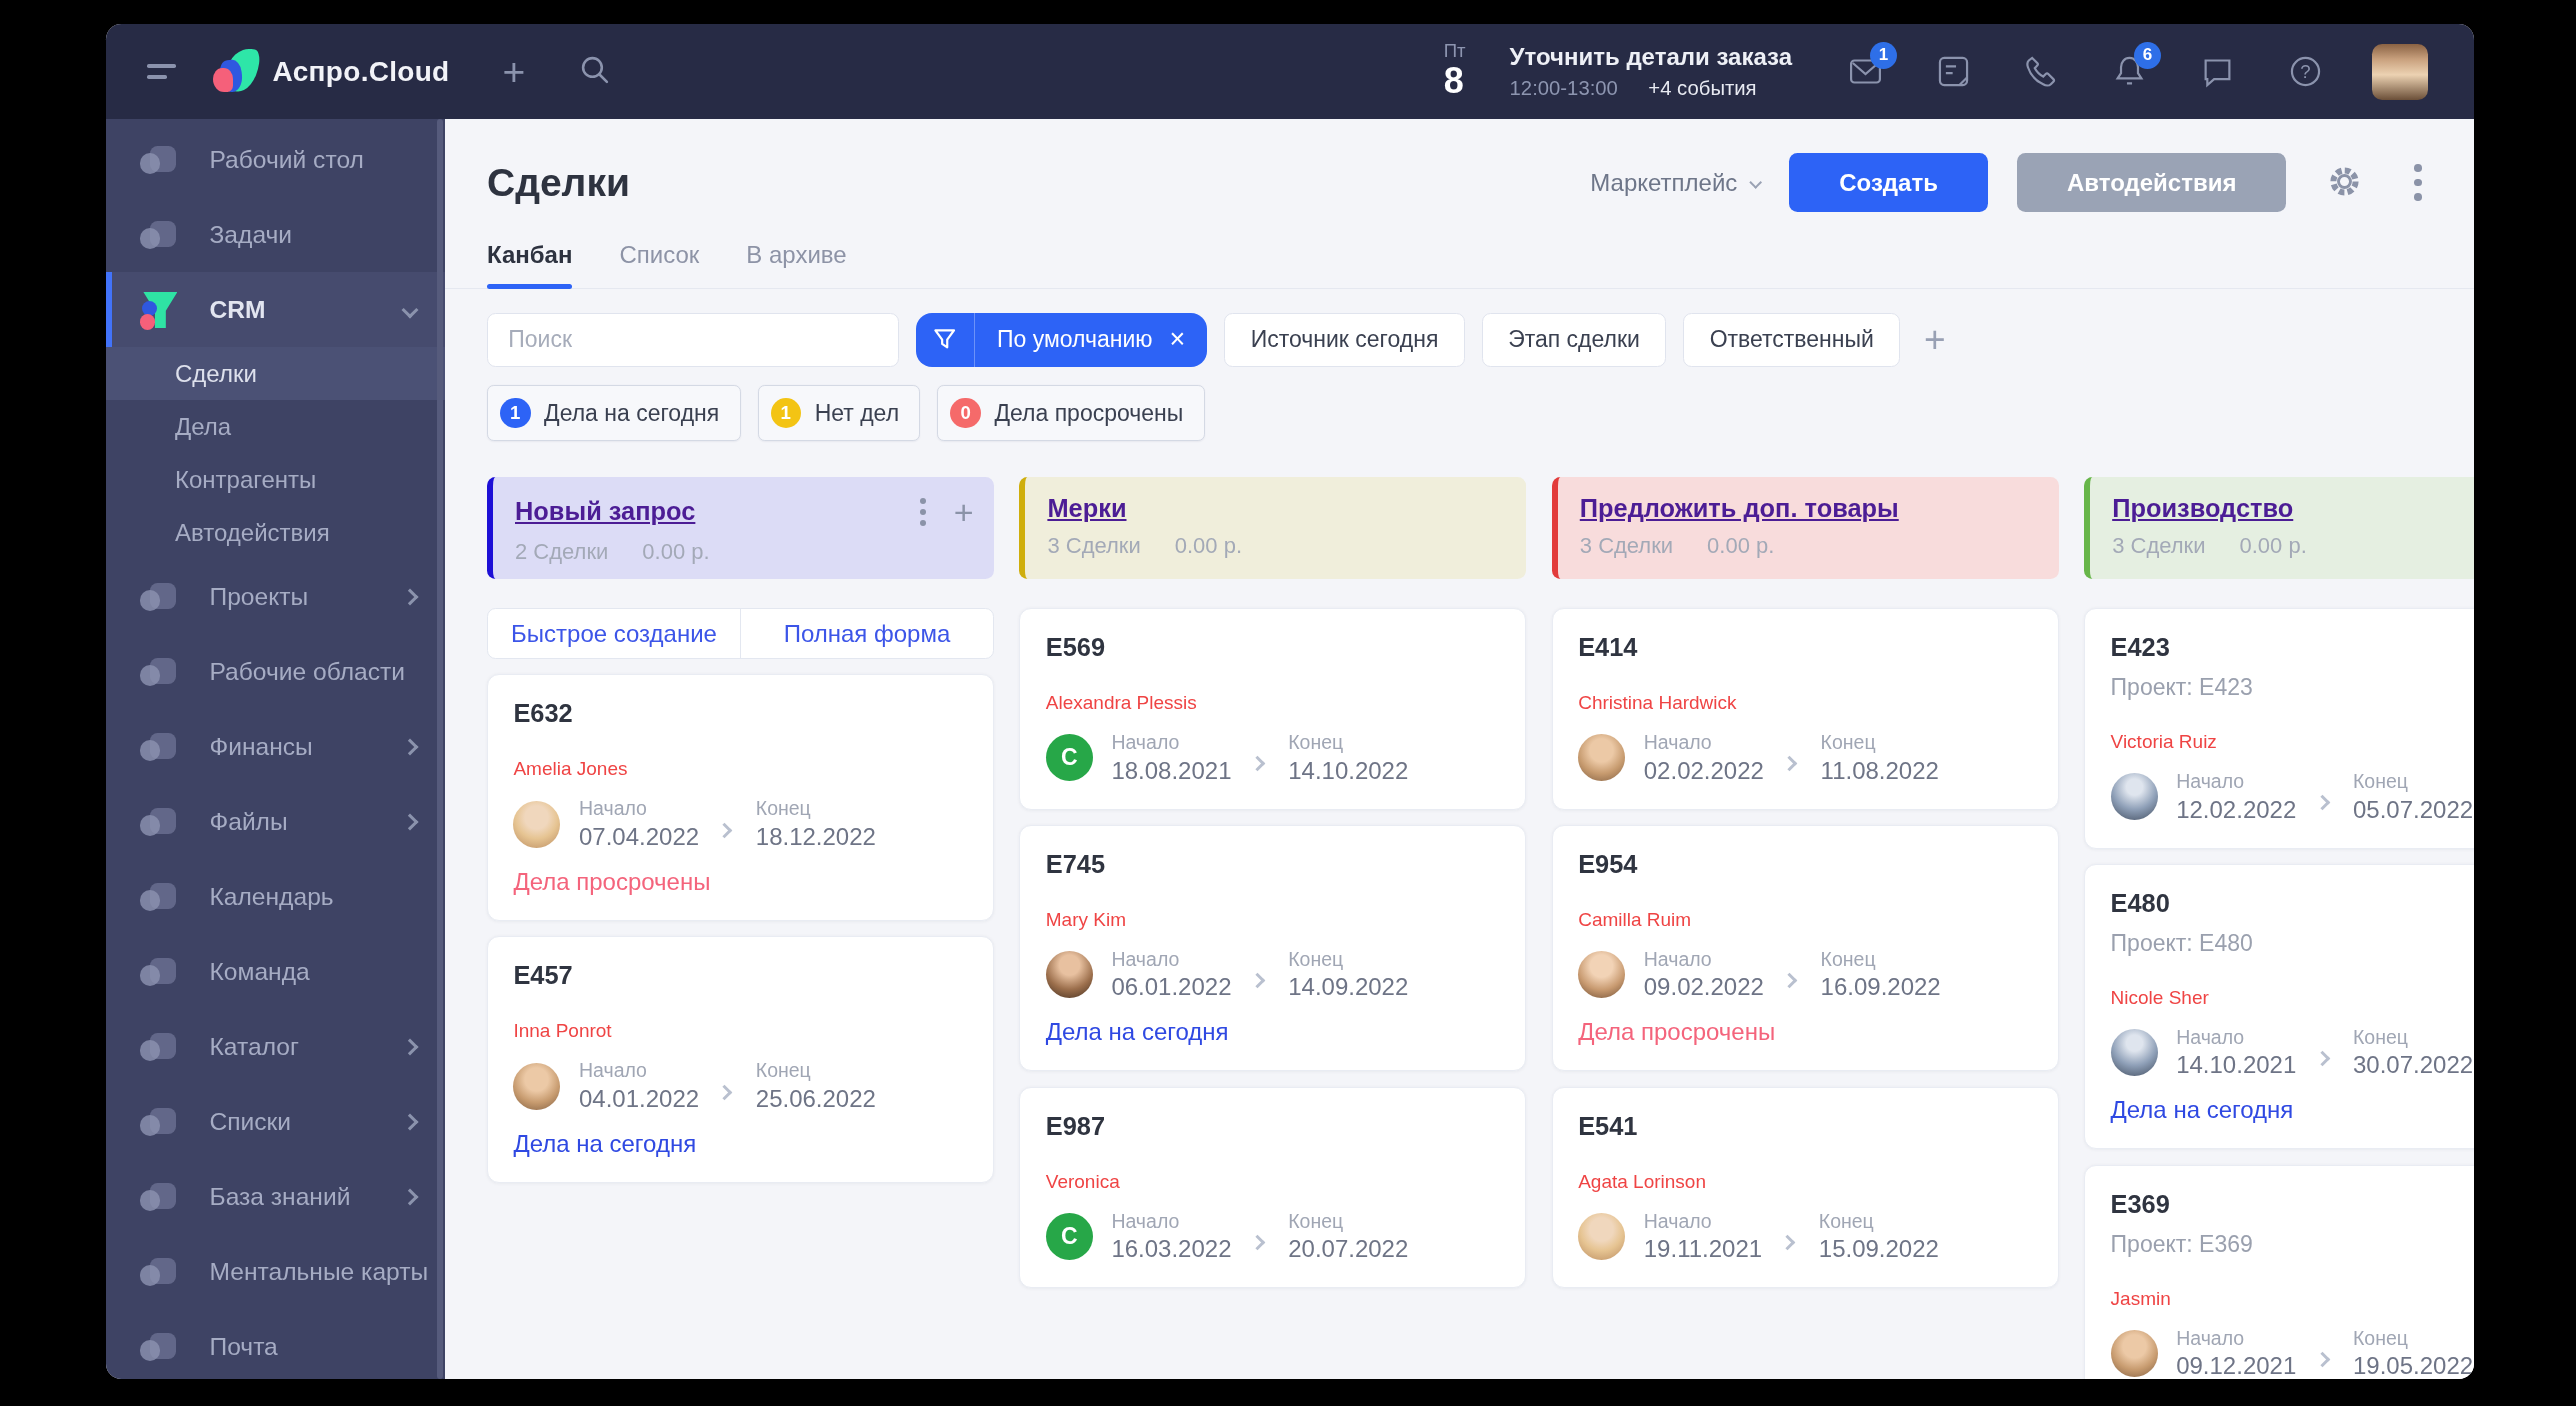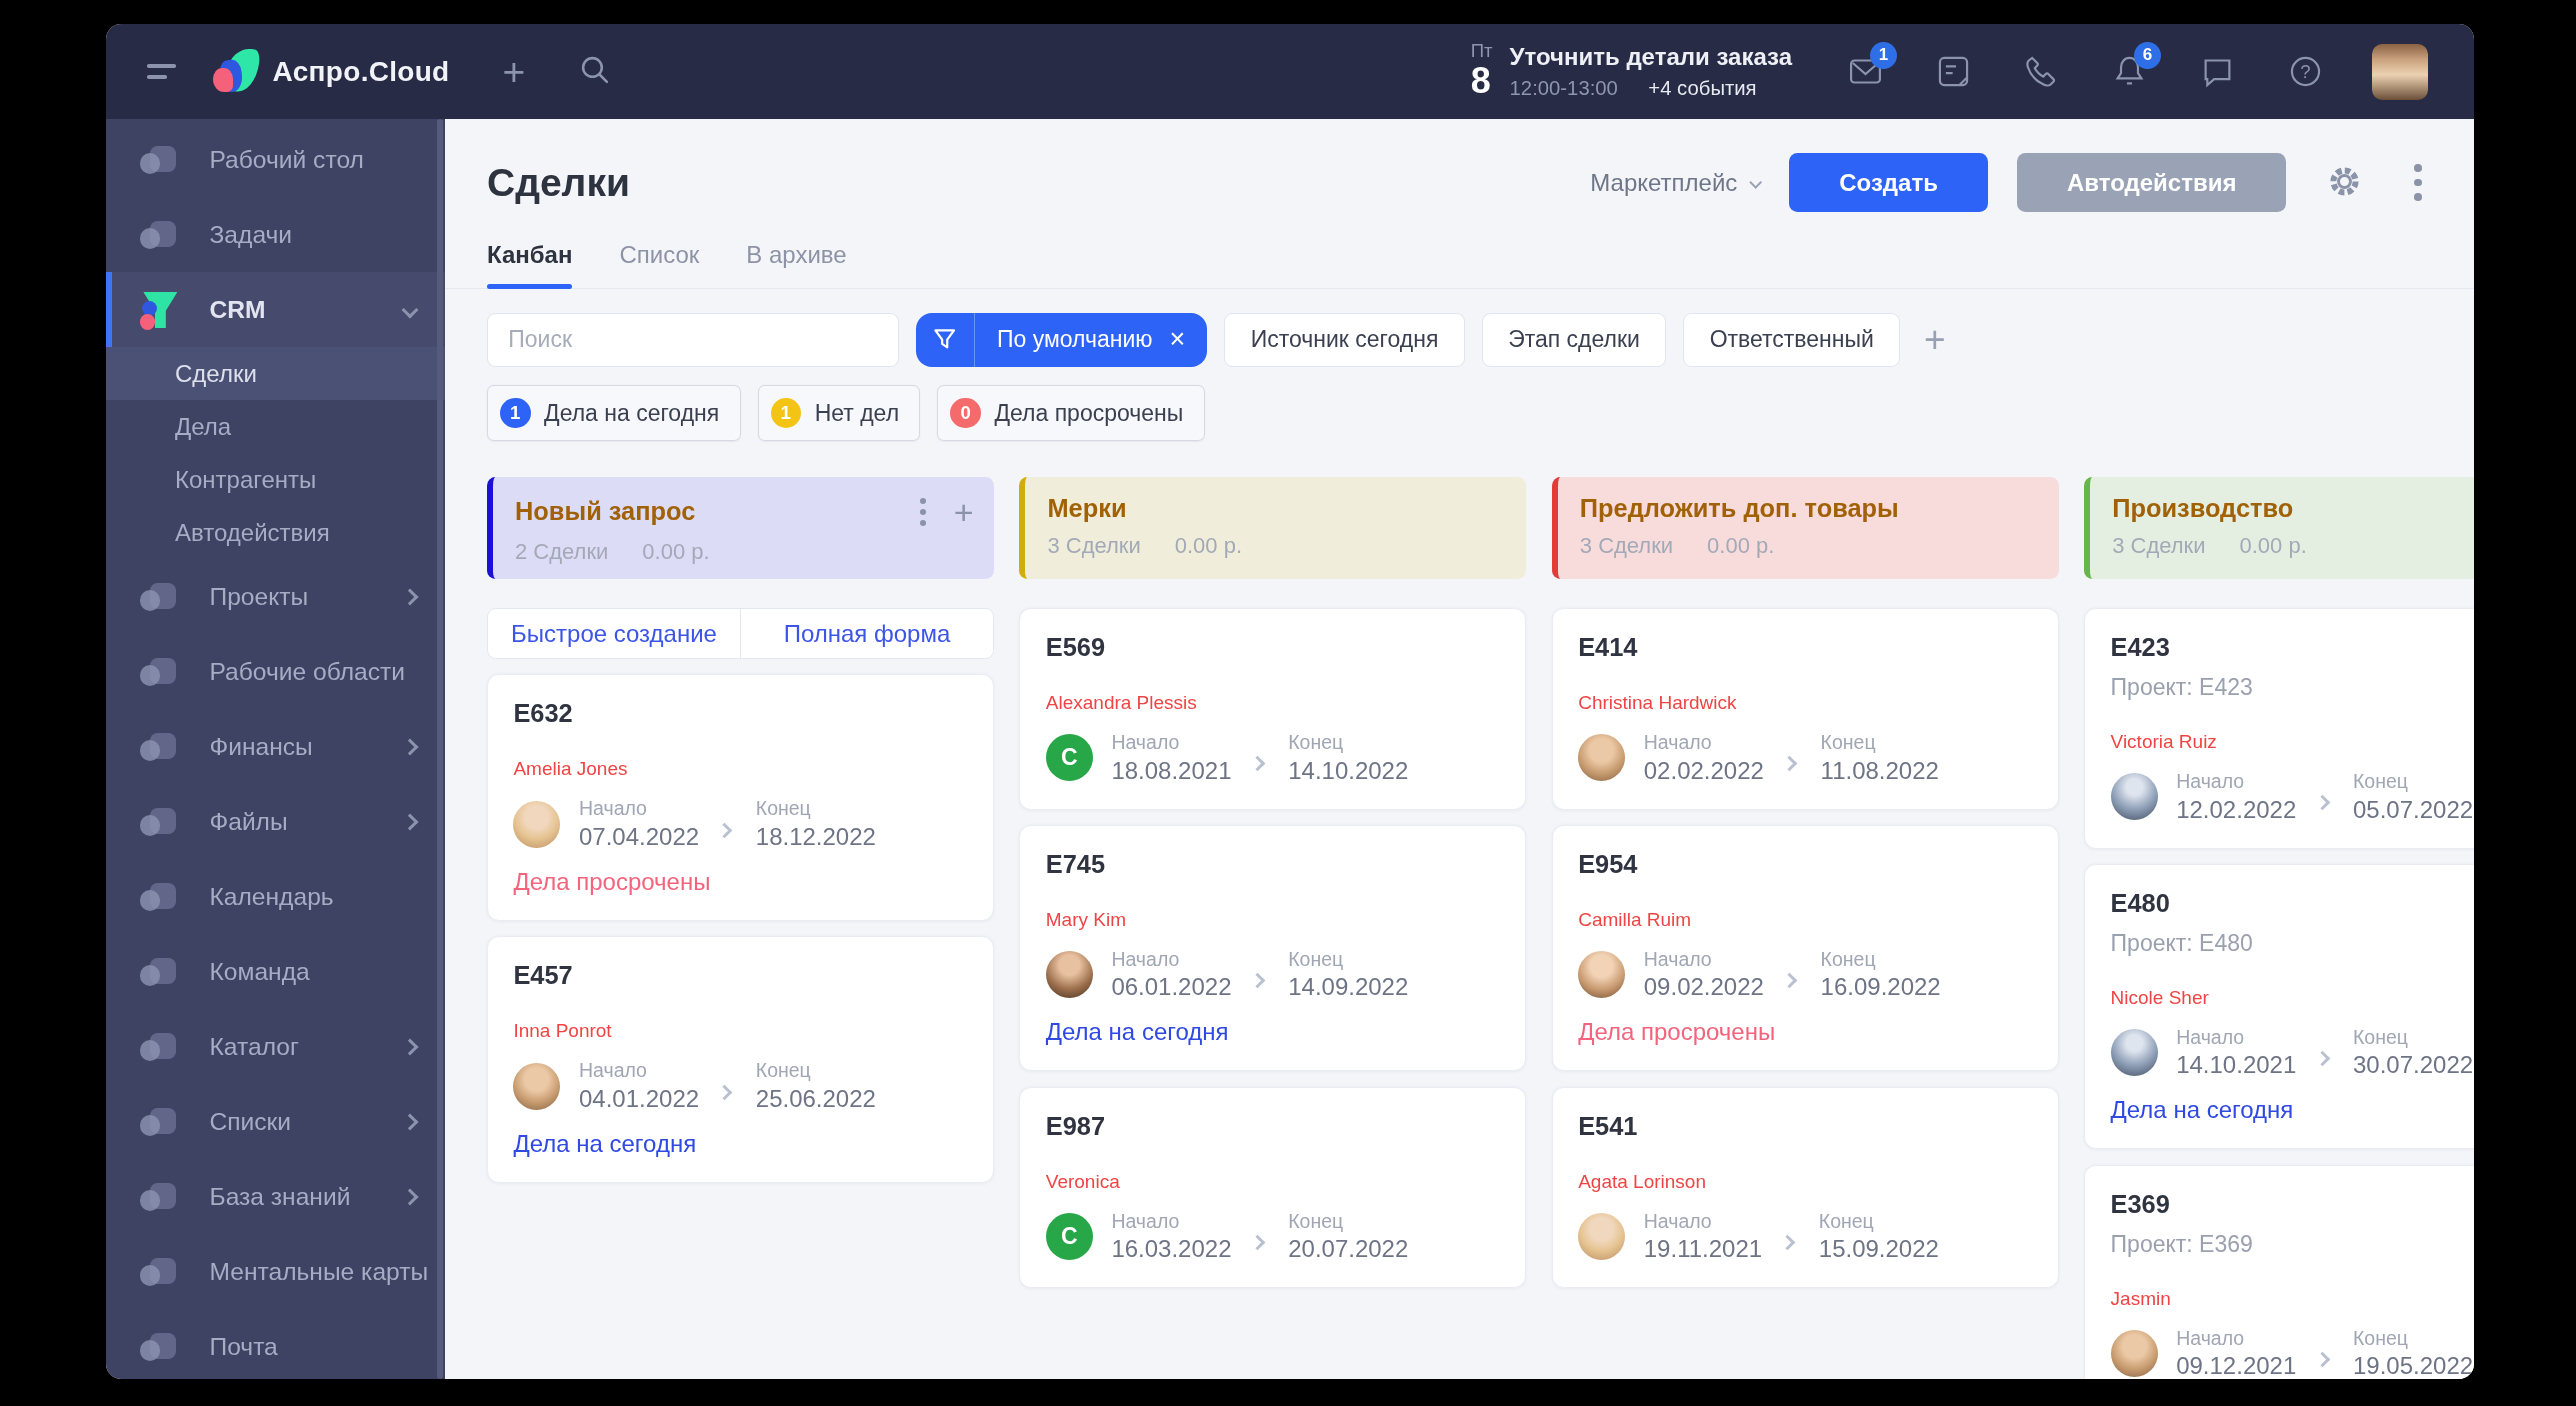--- a/index.html
+++ b/index.html
@@ -16,21 +16,21 @@
   .logo { display:flex; align-items:center; margin-left:32px; }
   .logo-mark { position:relative; width:46px; height:47px; }
   .logo-mark .l1 { position:absolute; left:13.6px; top:0; width:30.5px; height:44px; background:#2ee6a8;
                    border-radius:70% 20% 60% 30%/60% 30% 70% 20%; transform:rotate(8deg); }
   .logo-mark .l2 { position:absolute; left:6.8px; top:12px; width:22px; height:32px; background:#2f58e0; border-radius:40% 40% 50% 50%; transform:rotate(-6deg); }
   .logo-mark .l3 { position:absolute; left:0; top:20.3px; width:20.3px; height:24px; background:#f5607a; border-radius:50% 50% 30% 60%; }
   .logo-text { color:#f2f3f8; font-size:28px; font-weight:600; margin-left:13.6px; letter-spacing:0.3px; }
   .tb-plus { color:#8b93ad; font-size:39px; font-weight:300; margin-left:53px; cursor:pointer; line-height:1; }
   .tb-search { margin-left:53px; cursor:pointer; }
   .tb-spacer { flex:1; }
-  .tb-date { text-align:left; margin-right:17px; }
+  .tb-date { text-align:left; margin-right:44px; }
   .tb-date .wd { color:#8d95b0; font-size:18.6px; line-height:1; }
   .tb-date .dn { color:#fff; font-size:36px; font-weight:600; line-height:1.1; }
   .tb-event { margin-right:54px; }
   .tb-event .et { color:#eef0f6; font-size:24px; font-weight:600; }
   .tb-event .row2 { display:flex; gap:30.5px; margin-top:6.8px; }
   .tb-event .tm { color:#8d95b0; font-size:20.3px; }
   .tb-event .mr { color:#e8eaf2; font-size:20.3px; }
   .tb-icons { display:flex; align-items:center; gap:49px; margin-right:47px; }
   .tb-ic { position:relative; width:39px; height:39px; display:flex; align-items:center; justify-content:center; cursor:pointer; }
   .tb-ic svg { stroke:#8b93ad; fill:none; stroke-width:2.6; }
@@ -96,21 +96,21 @@
   .chipsrow { display:flex; gap:17px; padding:18.6px 47px 0 42px; }
   .chip { height:56px; border:1.7px solid #d4d9e4; border-radius:6.8px; background:#f7f8fb; display:flex; align-items:center; gap:13.6px; padding:0 20.3px 0 12px; cursor:pointer; box-shadow:0 0.8px 1.7px rgba(30,40,80,.06); }
   .chip .cb { width:30.5px; height:30.5px; border-radius:50%; color:#fff; font-size:18.6px; font-weight:700; display:flex; align-items:center; justify-content:center; }
   .chip .cl { font-size:23px; color:#3a4050; }
 
   
   .board { display:flex; gap:25.4px; padding:36px 0 0 42px; flex:1; overflow:hidden; }
   .col { width:507px; flex-shrink:0; }
   .col-head { height:102px; border-radius:8.5px; border-left:6.8px solid; padding:17px 20.3px 0 22px; }
   .col-head .tr { display:flex; align-items:center; }
-  .col-head .ct { font-size:25.4px; font-weight:600; color:#a16207; flex:1; }
+  .col-head .ct { font-size:25.4px; font-weight:600; color:#4c1d95; flex:1;text-decoration:underline; }
   .col-head .cicons { display:flex; align-items:center; gap:24px; }
   .ckebab { display:flex; flex-direction:column; gap:5.1px; cursor:pointer; padding:3.4px; }
   .ckebab i { width:6px; height:6px; border-radius:50%; background:#8b93a8; }
   .cplus { color:#8b93a8; font-size:34px; font-weight:300; line-height:1; cursor:pointer; }
   .col-head .cr { display:flex; gap:34px; margin-top:10.2px; font-size:22px; color:#a3a9b7; }
   .cards { display:flex; flex-direction:column; gap:15.3px; margin-top:29px; }
   .qc { height:51px; background:#fff; border:1.7px solid #e3e7f0; border-radius:8.5px; display:flex; overflow:hidden; }
   .qc div { flex:1; display:flex; align-items:center; justify-content:center; font-size:24px; font-weight:500; color:#3c55e8; cursor:pointer; }
   .qc div:first-child { border-right:1.7px solid #e3e7f0; }
   .card { background:#fff; border:1.7px solid #e9ecf3; border-radius:12px; padding:24px 25.4px; box-shadow:0 0.8px 3.4px rgba(20,30,60,.05); cursor:pointer; }

